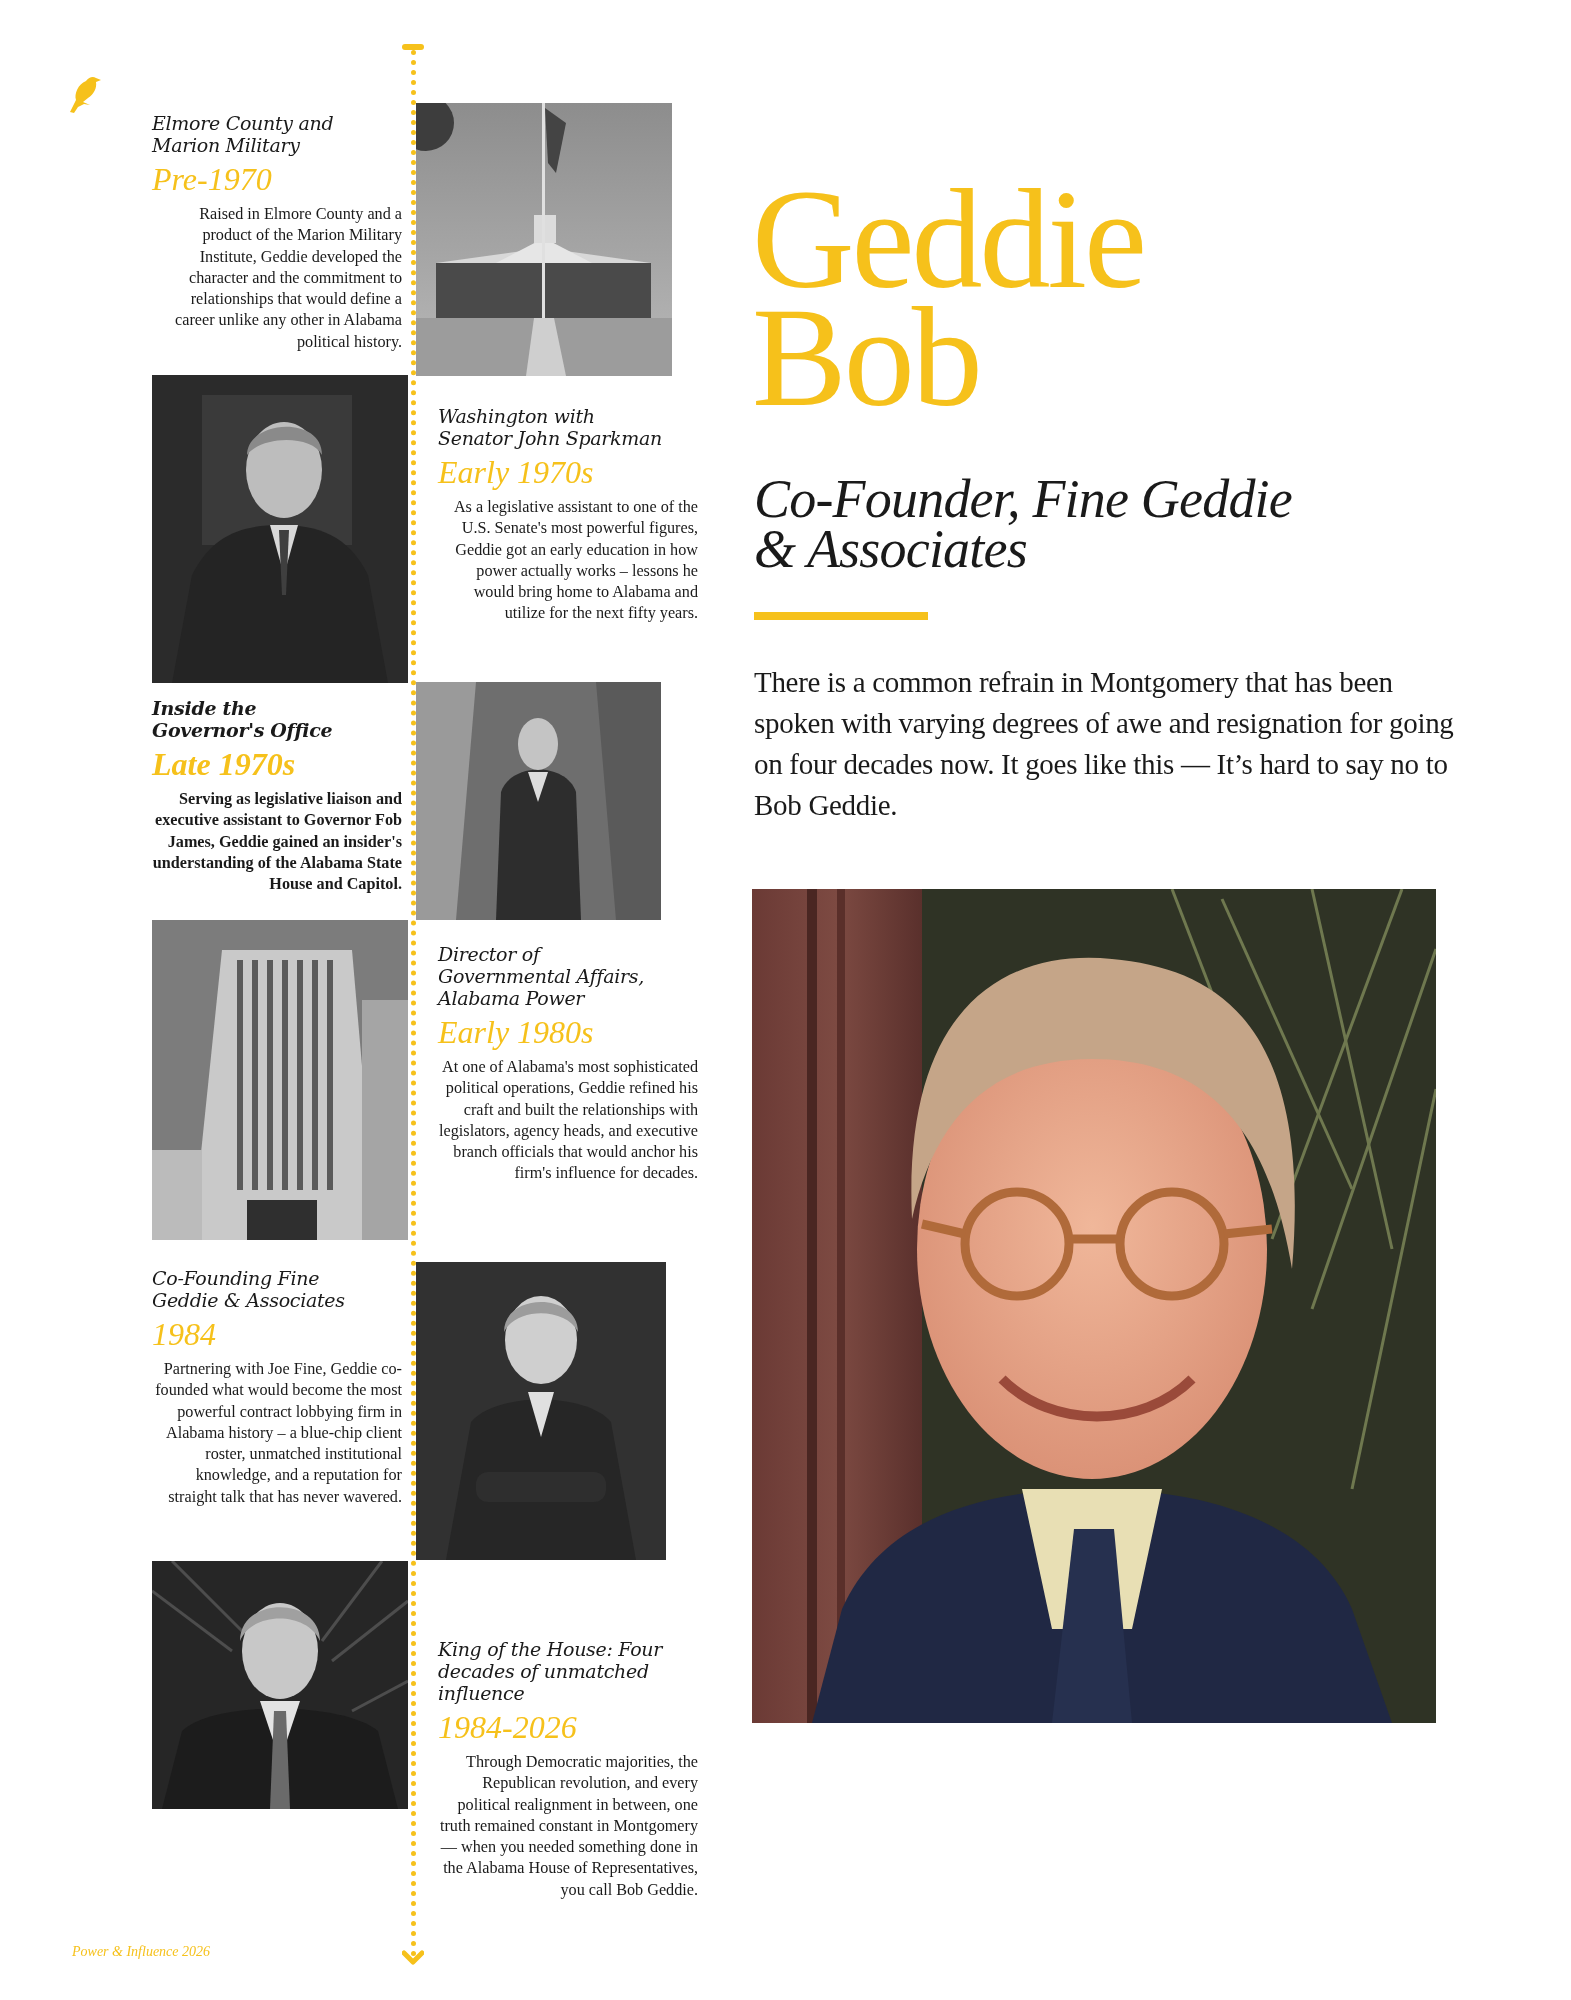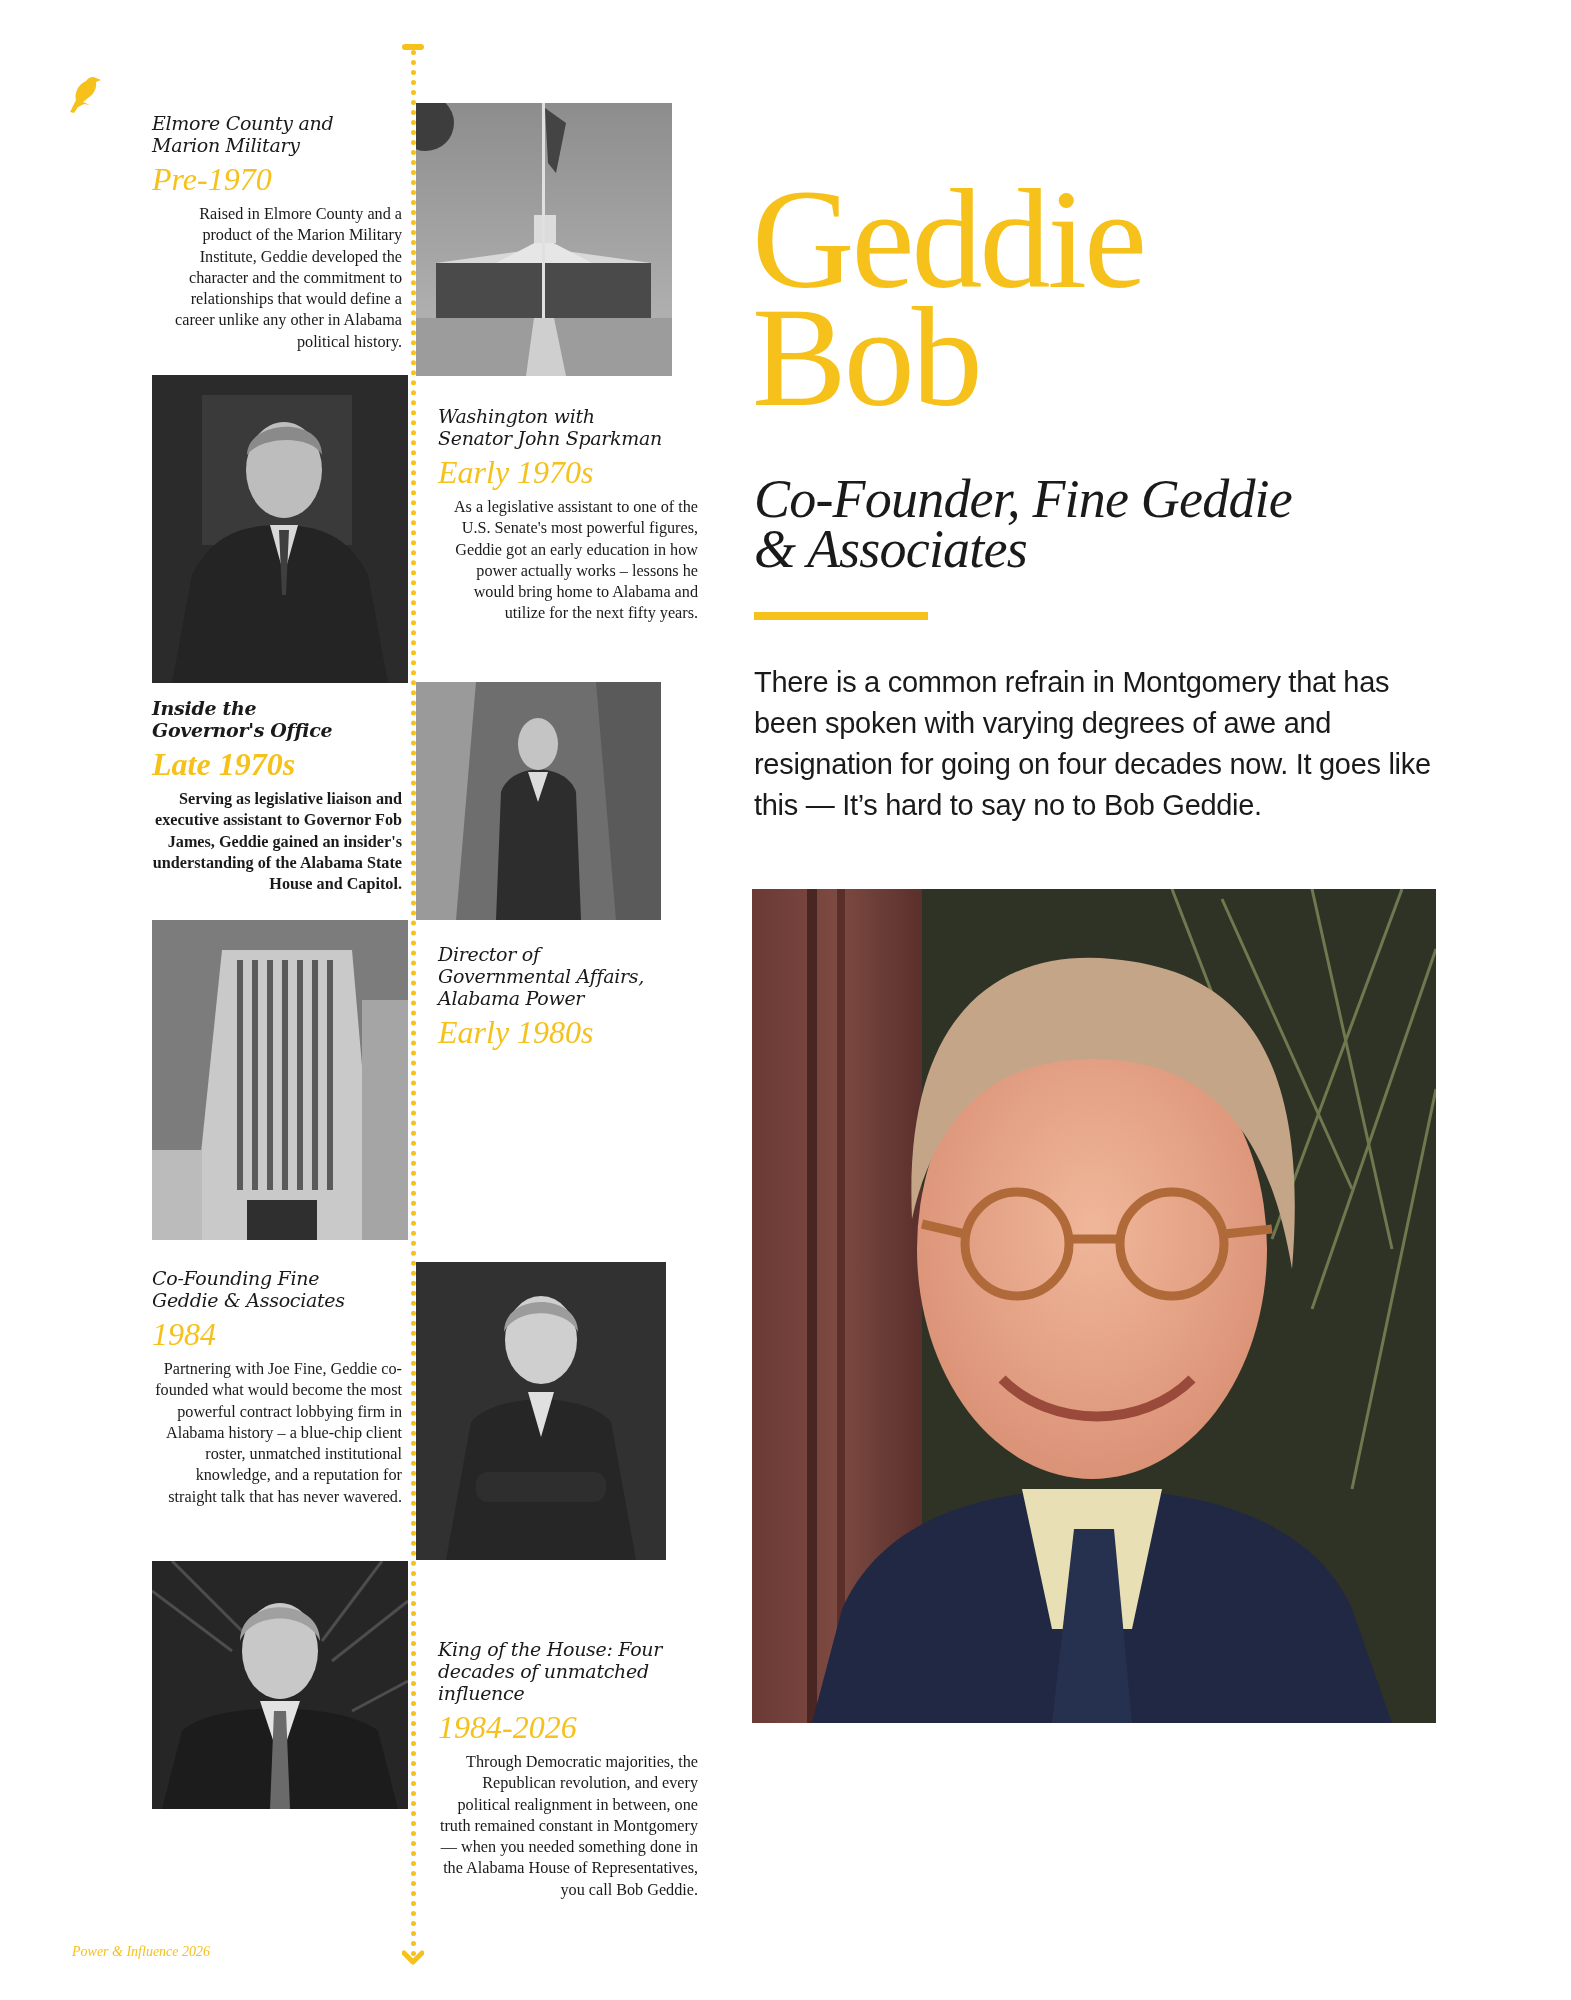--- a/index.html
+++ b/index.html
@@ -28,21 +28,21 @@
     .photo { overflow: hidden; }
     .photo svg { display: block; width: 100%; height: 100%; }
 
     
     .name { left: 752px; top: 180px; font-family: "Liberation Serif", "DejaVu Serif", serif;
       font-size: 142px; line-height: 118px; color: #f6c11b; letter-spacing: -3px; }
     .name div { white-space: nowrap; }
     .role { left: 754px; top: 474px; font-family: "Liberation Serif", "DejaVu Serif", serif;
       font-style: italic; font-size: 54px; line-height: 50px; color: #1a1a1a; letter-spacing: -0.8px; white-space: pre-line; }
     .rule { left: 754px; top: 612px; width: 174px; height: 8px; background: #f6c11b; }
-    .intro { left: 754px; top: 662px; width: 700px; font-family: Liberation Sans, sans-serif;
+    .intro { left: 754px; top: 662px; width: 700px; font-family: Liberation Serif, serif;
       font-size: 29px; line-height: 41px; color: #1a1a1a; letter-spacing: -0.3px; }
 
     .footer { left: 72px; top: 1944px; font-family: "Liberation Serif", "DejaVu Serif", serif;
       font-style: italic; font-size: 14px; color: #f6c11b; }
   </style>
 </head>
 <body>
 
 <div class="abs logo">
   <svg viewBox="0 0 34 40" width="34" height="40">
@@ -136,20 +136,21 @@
     <rect x="0" y="230" width="50" height="90" fill="#bbbbbb"></rect>
     <rect x="210" y="80" width="46" height="240" fill="#a5a5a5"></rect>
     <rect x="95" y="280" width="70" height="40" fill="#2f2f2f"></rect>
   </svg>
 </div>
 <div class="abs" style="left:438px; top:943px; width:260px;">
   <div class="entry-title">Director of
 Governmental Affairs,
 Alabama Power</div>
   <div class="entry-period">Early 1980s</div>
+  <div class="entry-body">At one of Alabama's most sophisticated political operations, Geddie refined his craft and built the relationships with legislators, agency heads, and executive branch officials that would anchor his firm's influence for decades.</div>
 </div>
 
 <div class="abs" style="left:152px; top:1267px; width:250px;">
   <div class="entry-title">Co-Founding Fine
 Geddie &amp; Associates</div>
   <div class="entry-period">1984</div>
   <div class="entry-body">Partnering with Joe Fine, Geddie co-founded what would become the most powerful contract lobbying firm in Alabama history – a blue-chip client roster, unmatched institutional knowledge, and a reputation for straight talk that has never wavered.</div>
 </div>
 <div class="abs photo" style="left:416px; top:1262px; width:250px; height:298px;">
   <svg viewBox="0 0 250 298" preserveAspectRatio="none">

